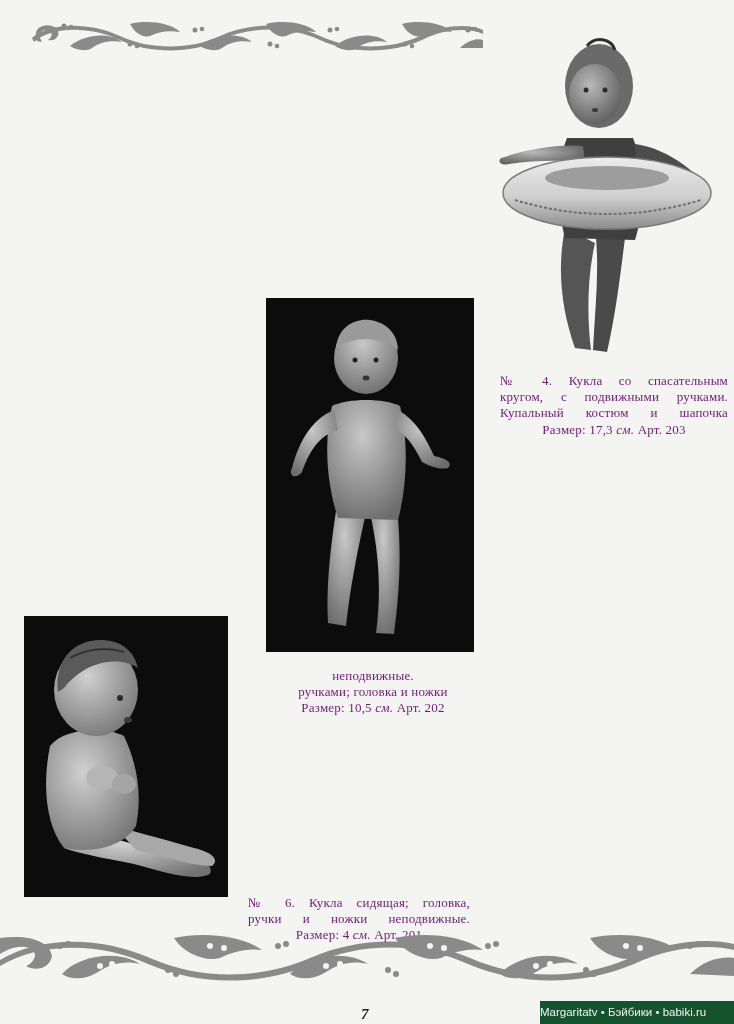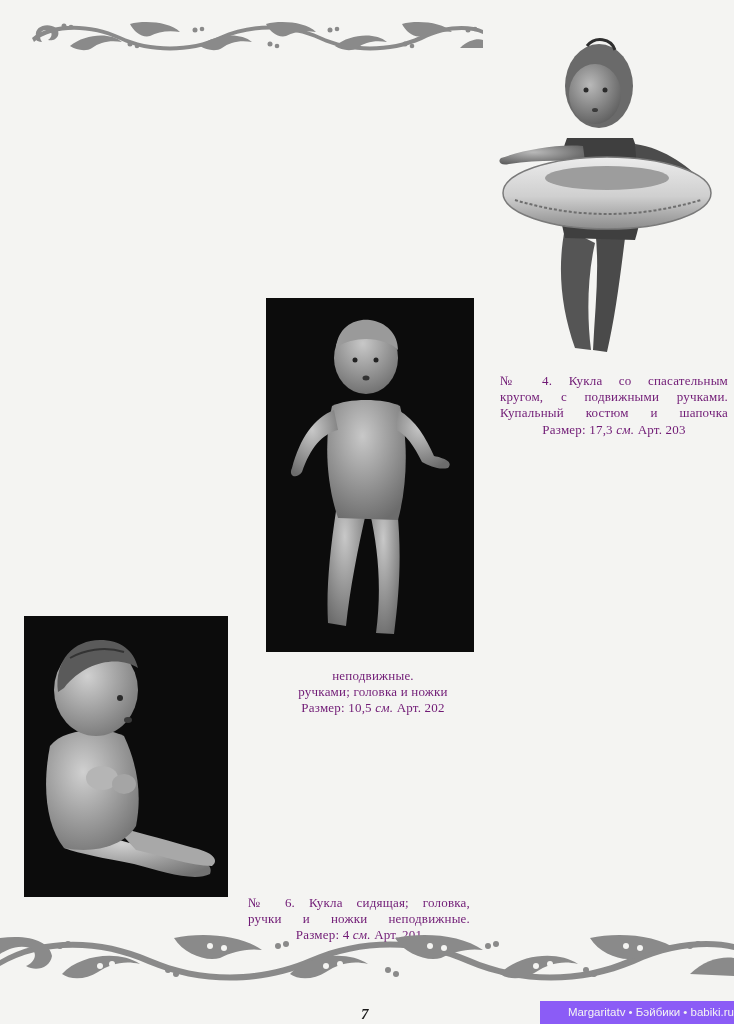--- a/index.html
+++ b/index.html
@@ -32,23 +32,23 @@
     .caption-4 { left: 500px; top: 373px; width: 228px; }
     .caption-5 { left: 268px; top: 668px; width: 210px; }
     .caption-6 { left: 248px; top: 855px; width: 222px; margin-top: 40px; }
 
     .page-number {
       position: absolute; left: 361px; top: 1006px;
       font-size: 15px; font-weight: bold; font-style: italic; color: #1a1a1a;
     }
     .watermark {
       position: absolute; left: 540px; top: 1001px; width: 194px; height: 23px;
-      background: #8b5cf6; color: #f4f4f4;
+      background: #14532d; color: #f4f4f4;
       font-family: "Liberation Sans", "DejaVu Sans", sans-serif;
-      font-size: 11.5px; line-height: 23px; text-align: right;
+      font-size: 11.5px; line-height: 23px; text-align: left;
     }
   </style>
 </head>
 <body>
 
 <svg class="border-ornament border-top" viewBox="0 0 455 34">
   <g fill="#8a8a8a">
     <path d="M2,20 C20,4 60,4 90,18 C120,32 160,32 190,18 C220,4 260,4 290,18 C320,32 360,32 390,18 C415,6 440,6 453,12 L453,16 C440,10 415,10 392,22 C360,36 320,36 290,22 C260,8 220,8 190,22 C160,36 120,36 90,22 C60,8 22,8 4,24 Z"></path>
     <path d="M6,18 C4,8 18,4 26,10 C32,16 26,24 18,22 C24,18 22,12 16,12 C10,12 8,18 12,24 C6,24 4,20 6,18 Z"></path>
     <path d="M40,28 C55,16 80,14 92,24 C80,22 70,24 62,30 C56,34 46,32 40,28 Z"></path>

